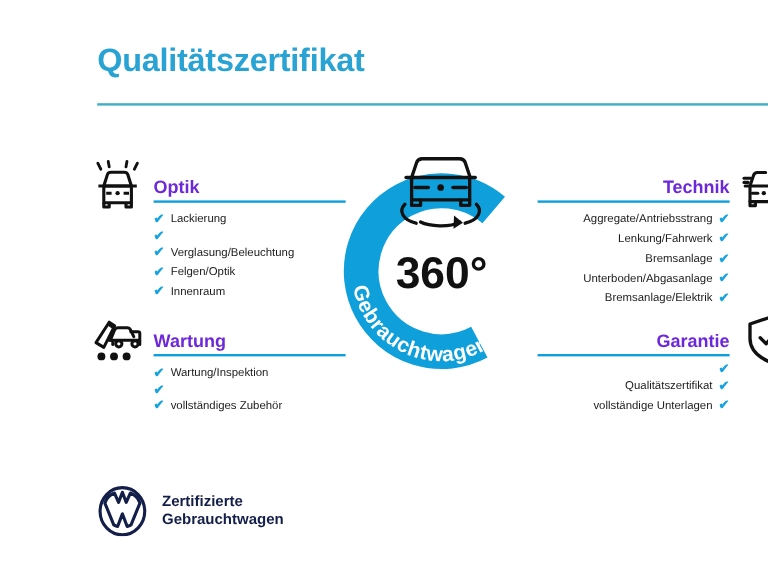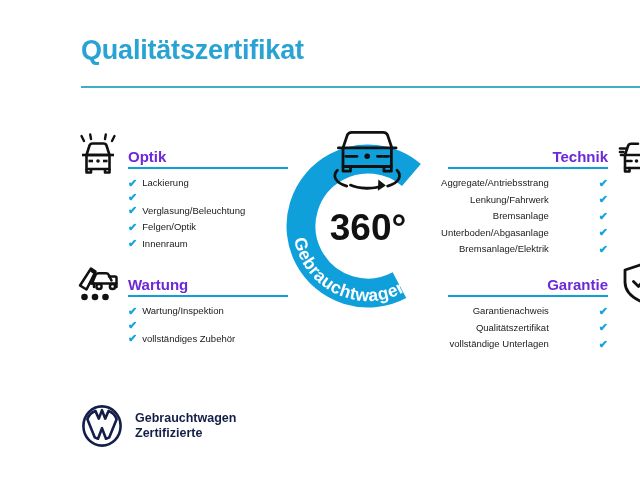--- a/index.html
+++ b/index.html
@@ -50,21 +50,21 @@
 
   
   .sec-left{left:80px;width:160px;}
   .sec-left .sec-title{left:0;}
   .sec-left .item{justify-content:flex-start;}
   .sec-left .chk{margin-right:5px;}
 
   
   .sec-right{left:400px;width:160px;text-align:right;}
   .sec-right .sec-title{right:0;}
-  .sec-right .item{justify-content:flex-end;gap:45px;}
+  .sec-right .item{justify-content:flex-end;}
   .sec-right .chk{margin-left:5px;order:2;}
 
   #sec-optik{top:143px;}
   #sec-wartung{top:271px;}
   #sec-technik{top:143px;}
   #sec-garantie{top:271px;}
 
   
   .sec-icon{position:absolute;}
   #icon-optik{left:27px;top:133px;}
@@ -239,21 +239,20 @@
     </div>
   </div>
 
   <div class="section sec-right" id="sec-garantie">
     <div class="sec-head">
       <div class="sec-title">Garantie</div>
       <div class="sec-rule"></div>
     </div>
     <div class="items">
       <div class="item">
-          <span>Garantienachweis</span>
           <span class="chk">✔</span>
         </div>
       <div class="item">
           <span>Qualitätszertifikat</span>
           <span class="chk">✔</span>
         </div>
       <div class="item">
           <span>vollständige Unterlagen</span>
           <span class="chk">✔</span>
         </div>
@@ -307,18 +306,18 @@
                  C27.2,33 26.1,33.4 25.0,33.7
                  L21,23.2
                  L17.0,33.7
                  C15.9,33.4 14.8,33 13.8,32.4
                  L6.4,14.2
                  C7.7,10.2 10.7,7.2 14.4,5.9
                  L17.8,13.6 Z" fill="none" stroke="#141F49" stroke-width="2.6" stroke-linejoin="round"></path>
       </svg>
     </div>
     <div class="vw-text">
+      <div>Zertifizierte</div>
       <div>Gebrauchtwagen</div>
-      <div>Zertifizierte</div>
     </div>
   </div>
 
 </div>
 
 </body></html>

